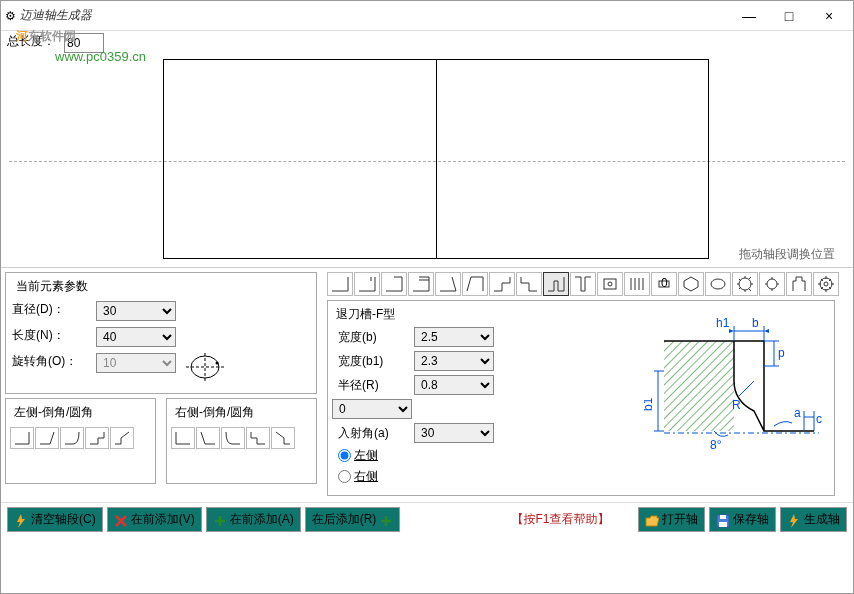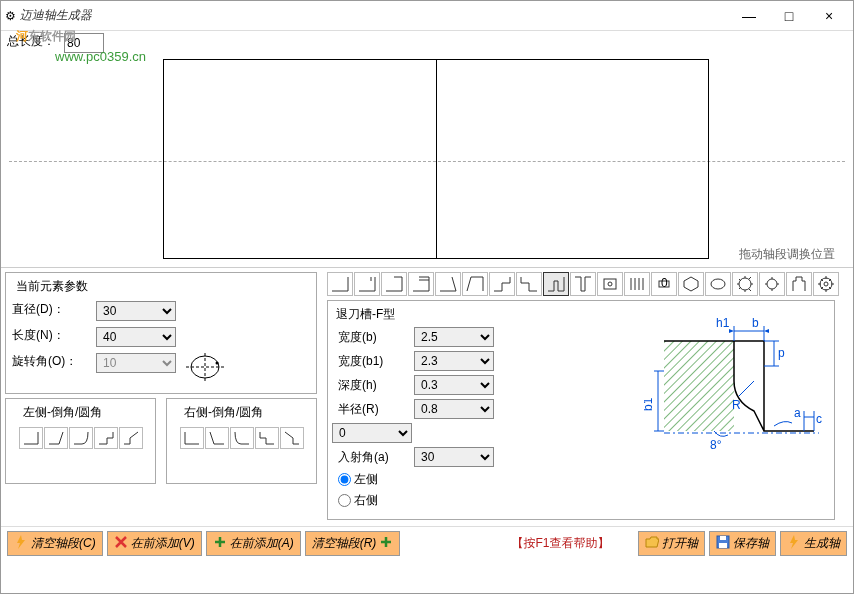--- a/index.html
+++ b/index.html
@@ -25,34 +25,34 @@
 .right-col { flex: 1; position: relative; }
 .prow { display: flex; align-items: flex-start; margin: 6px 0; gap: 4px; }
 .prow label { width: 80px; }
 select, input[type=text] { border: 1px solid #888; padding: 1px 2px; height: 20px; }
 .prow select { width: 80px; }
 .prow2 { display: flex; align-items: center; margin: 4px 0; gap: 6px; }
 .prow2 label { width: 76px; padding-left: 6px; }
 .prow2 select { width: 80px; }
 .circle-icon { width: 38px; height: 28px; margin-left: 6px; }
 .chamfer-row { display: flex; gap: 10px; }
-.chamfer-box { border: 1px solid #aaa; flex: 1; padding: 6px 4px 34px 13px; }
+.chamfer-box { border: 1px solid #aaa; flex: 1; padding: 6px 4px 34px 4px; }
 .chamfer-box .gt { margin-top: -13px; background: #fff; display: inline-block; padding: 0 4px; }
 .icon-row { display: flex; gap: 1px; margin-top: 6px; flex-wrap: wrap; }
 .icon-btn { width: 24px; height: 22px; border: 1px solid #bbb; background: #fff; display: flex; align-items: center; justify-content: center; cursor: pointer; }
 .icon-btn.sel { border: 1px solid #333; background: #e8e8e8; }
 .feature-toolbar { display: flex; gap: 1px; margin: 4px 6px; flex-wrap: wrap; }
 .feature-toolbar .icon-btn { width: 26px; height: 24px; }
 .slot-box { border: 1px solid #aaa; margin: 2px 18px 6px 6px; padding: 6px 4px; position: relative; }
 .slot-box .gt { margin-top: -13px; background: #fff; display: inline-block; padding: 0 4px; }
 .diagram { position: absolute; right: 10px; top: 10px; width: 180px; height: 150px; }
 .radio-row { display: flex; gap: 12px; margin: 4px 6px; align-items: center; }
-.radio-row label { display: flex; align-items: center; gap: 3px; }
+.radio-row label { display: flex; align-items: center; gap: 3px; text-decoration: underline; }
 .bottom-bar { display: flex; align-items: center; gap: 4px; padding: 4px 6px; border-top: 1px solid #ddd; }
-.btn { border: 1px solid #999; background: #fdba74; padding: 3px 6px; display: flex; align-items: flex-start; gap: 3px; cursor: pointer; font-style: italic; }
+.btn { border: 1px solid #999; background: #0f766e; padding: 3px 6px; display: flex; align-items: flex-end; gap: 3px; cursor: pointer; }
 .btn .ic { width: 14px; height: 14px; }
 .spacer { flex: 1; }
 .help { color: #b91c1c; }
 svg { display: block; }
 </style>
 </head>
 <body>
 
 <div class="titlebar">
   <span>⚙</span>
@@ -276,24 +276,20 @@
 
       <div class="slot-box">
         <div class="gt">退刀槽-F型</div>
         <div class="prow2">
             <label>宽度(b)</label>
             <select><option>2.5</option></select>
           </div>
         <div class="prow2">
             <label>宽度(b1)</label>
             <select><option>2.3</option></select>
-          </div>
-        <div class="prow2">
-            <label>深度(h)</label>
-            <select><option>0.3</option></select>
           </div>
         <div class="prow2">
             <label>半径(R)</label>
             <select><option>0.8</option></select>
           </div>
         <div class="prow2">
             <select><option>0</option></select>
           </div>
         <div class="prow2">
             <label>入射角(a)</label>
@@ -356,21 +352,21 @@
         </svg>
       <span>在前添加(V)</span>
     </div>
     <div class="btn">
       <svg class="ic" viewBox="0 0 14 14">
           <path d="M7 2 V12 M2 7 H12" stroke="#2a8a2a" stroke-width="2.5"></path>
         </svg>
       <span>在前添加(A)</span>
     </div>
     <div class="btn">
-      <span>清空轴段(R)</span>
+      <span>在后添加(R)</span>
       <svg class="ic" viewBox="0 0 14 14">
           <path d="M7 2 V12 M2 7 H12" stroke="#2a8a2a" stroke-width="2.5"></path>
         </svg>
     </div>
     <div class="spacer"></div>
     <span class="help">【按F1查看帮助】</span>
     <div class="spacer" style="flex:0.2"></div>
     <div class="btn">
       <svg class="ic" viewBox="0 0 14 14">
           <path d="M1 4 H5 L6 2 H12 V4 H14 L12 12 H1 Z" fill="#f5c04a" stroke="#b8860b"></path>

